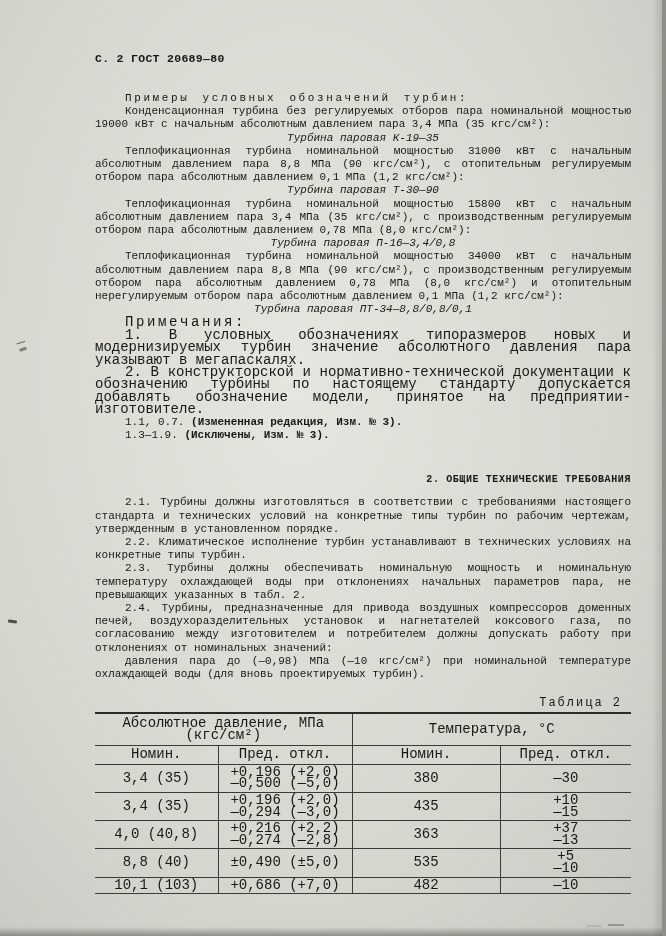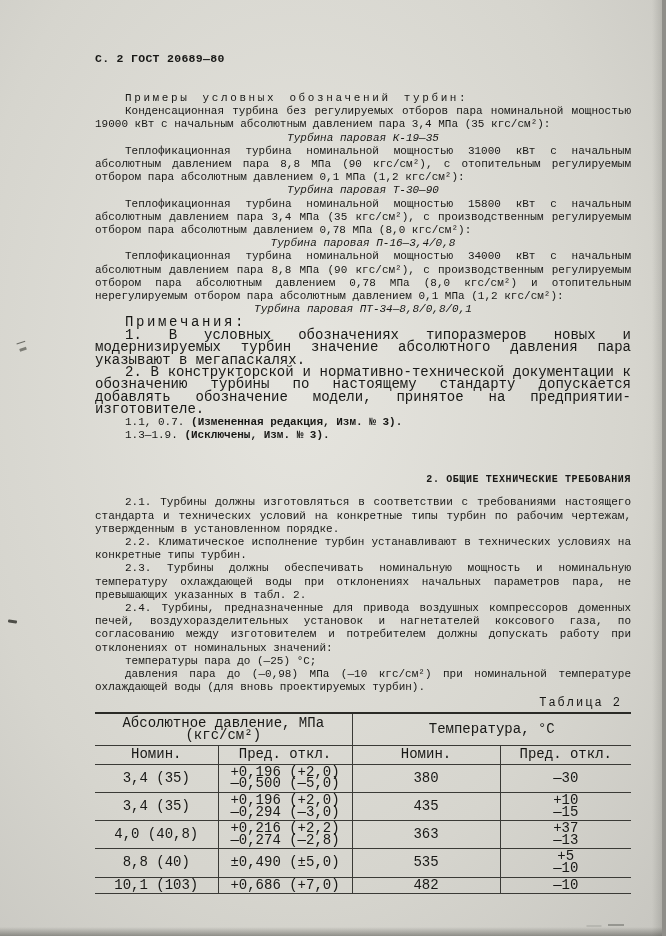--- a/index.html
+++ b/index.html
@@ -94,21 +94,20 @@
       <span class="amend-note">(Измененная редакция, Изм. № 3).</span></p>
     <p class="indent"><span>1.3—1.9.</span>
       <span class="amend-note">(Исключены, Изм. № 3).</span></p>
 
     <p class="section-title">2. ОБЩИЕ ТЕХНИЧЕСКИЕ ТРЕБОВАНИЯ</p>
 
     <p class="indent">2.1. Турбины должны изготовляться в соответствии с требованиями настоящего стандарта и технических условий на конкретные типы турбин по рабочим чертежам, утвержденным в установленном порядке.</p>
     <p class="indent">2.2. Климатическое исполнение турбин устанавливают в технических условиях на конкретные типы турбин.</p>
     <p class="indent">2.3. Турбины должны обеспечивать номинальную мощность и номинальную температуру охлаждающей воды при отклонениях начальных параметров пара, не превышающих указанных в табл. 2.</p>
     <p class="indent">2.4. Турбины, предназначенные для привода воздушных компрессоров доменных печей, воздухоразделительных установок и нагнетателей коксового газа, по согласованию между изготовителем и потребителем должны допускать работу при отклонениях от номинальных значений:</p>
-    <p class="indent">температуры пара до (—25) °С;</p>
     <p class="indent">давления пара до (—0,98) МПа (—10 кгс/см²) при номинальной температуре охлаждающей воды (для вновь проектируемых турбин).</p>
   </div>
 
   <div class="table-caption">Таблица 2</div>
 
   <table class="params">
     <colgroup>
       <col style="width:123px">
         <col style="width:134px">
         <col style="width:148px">

